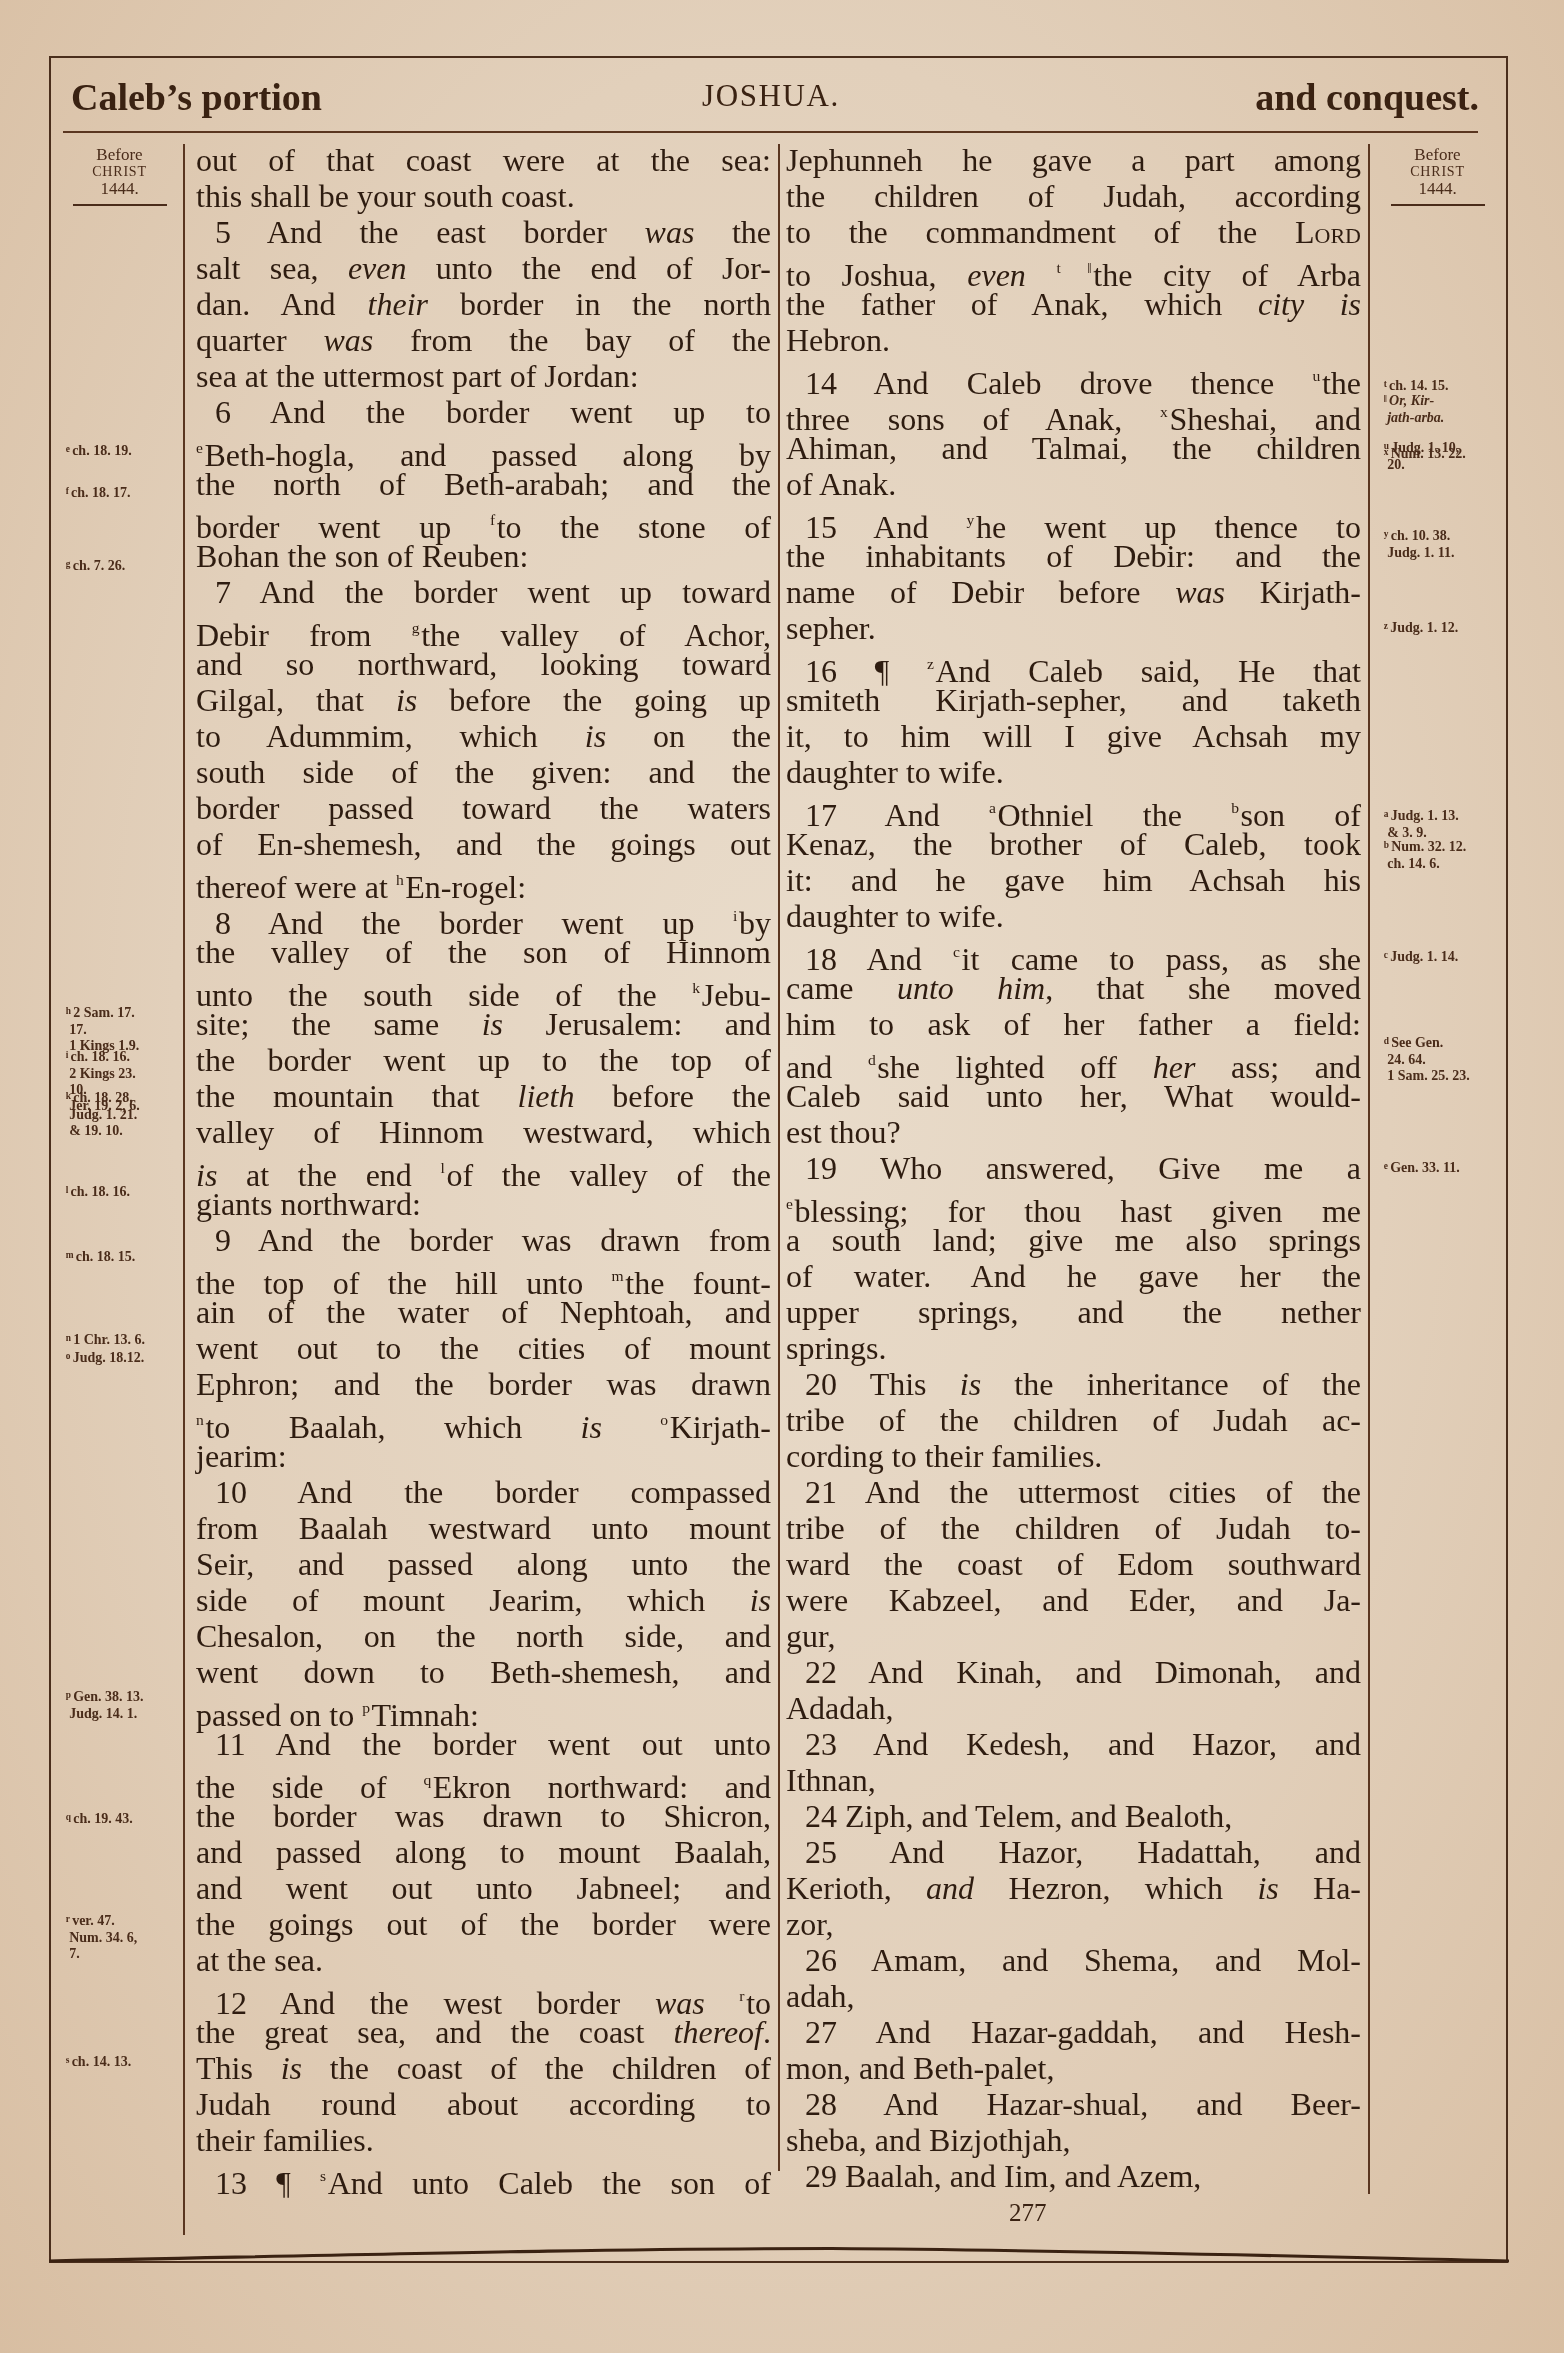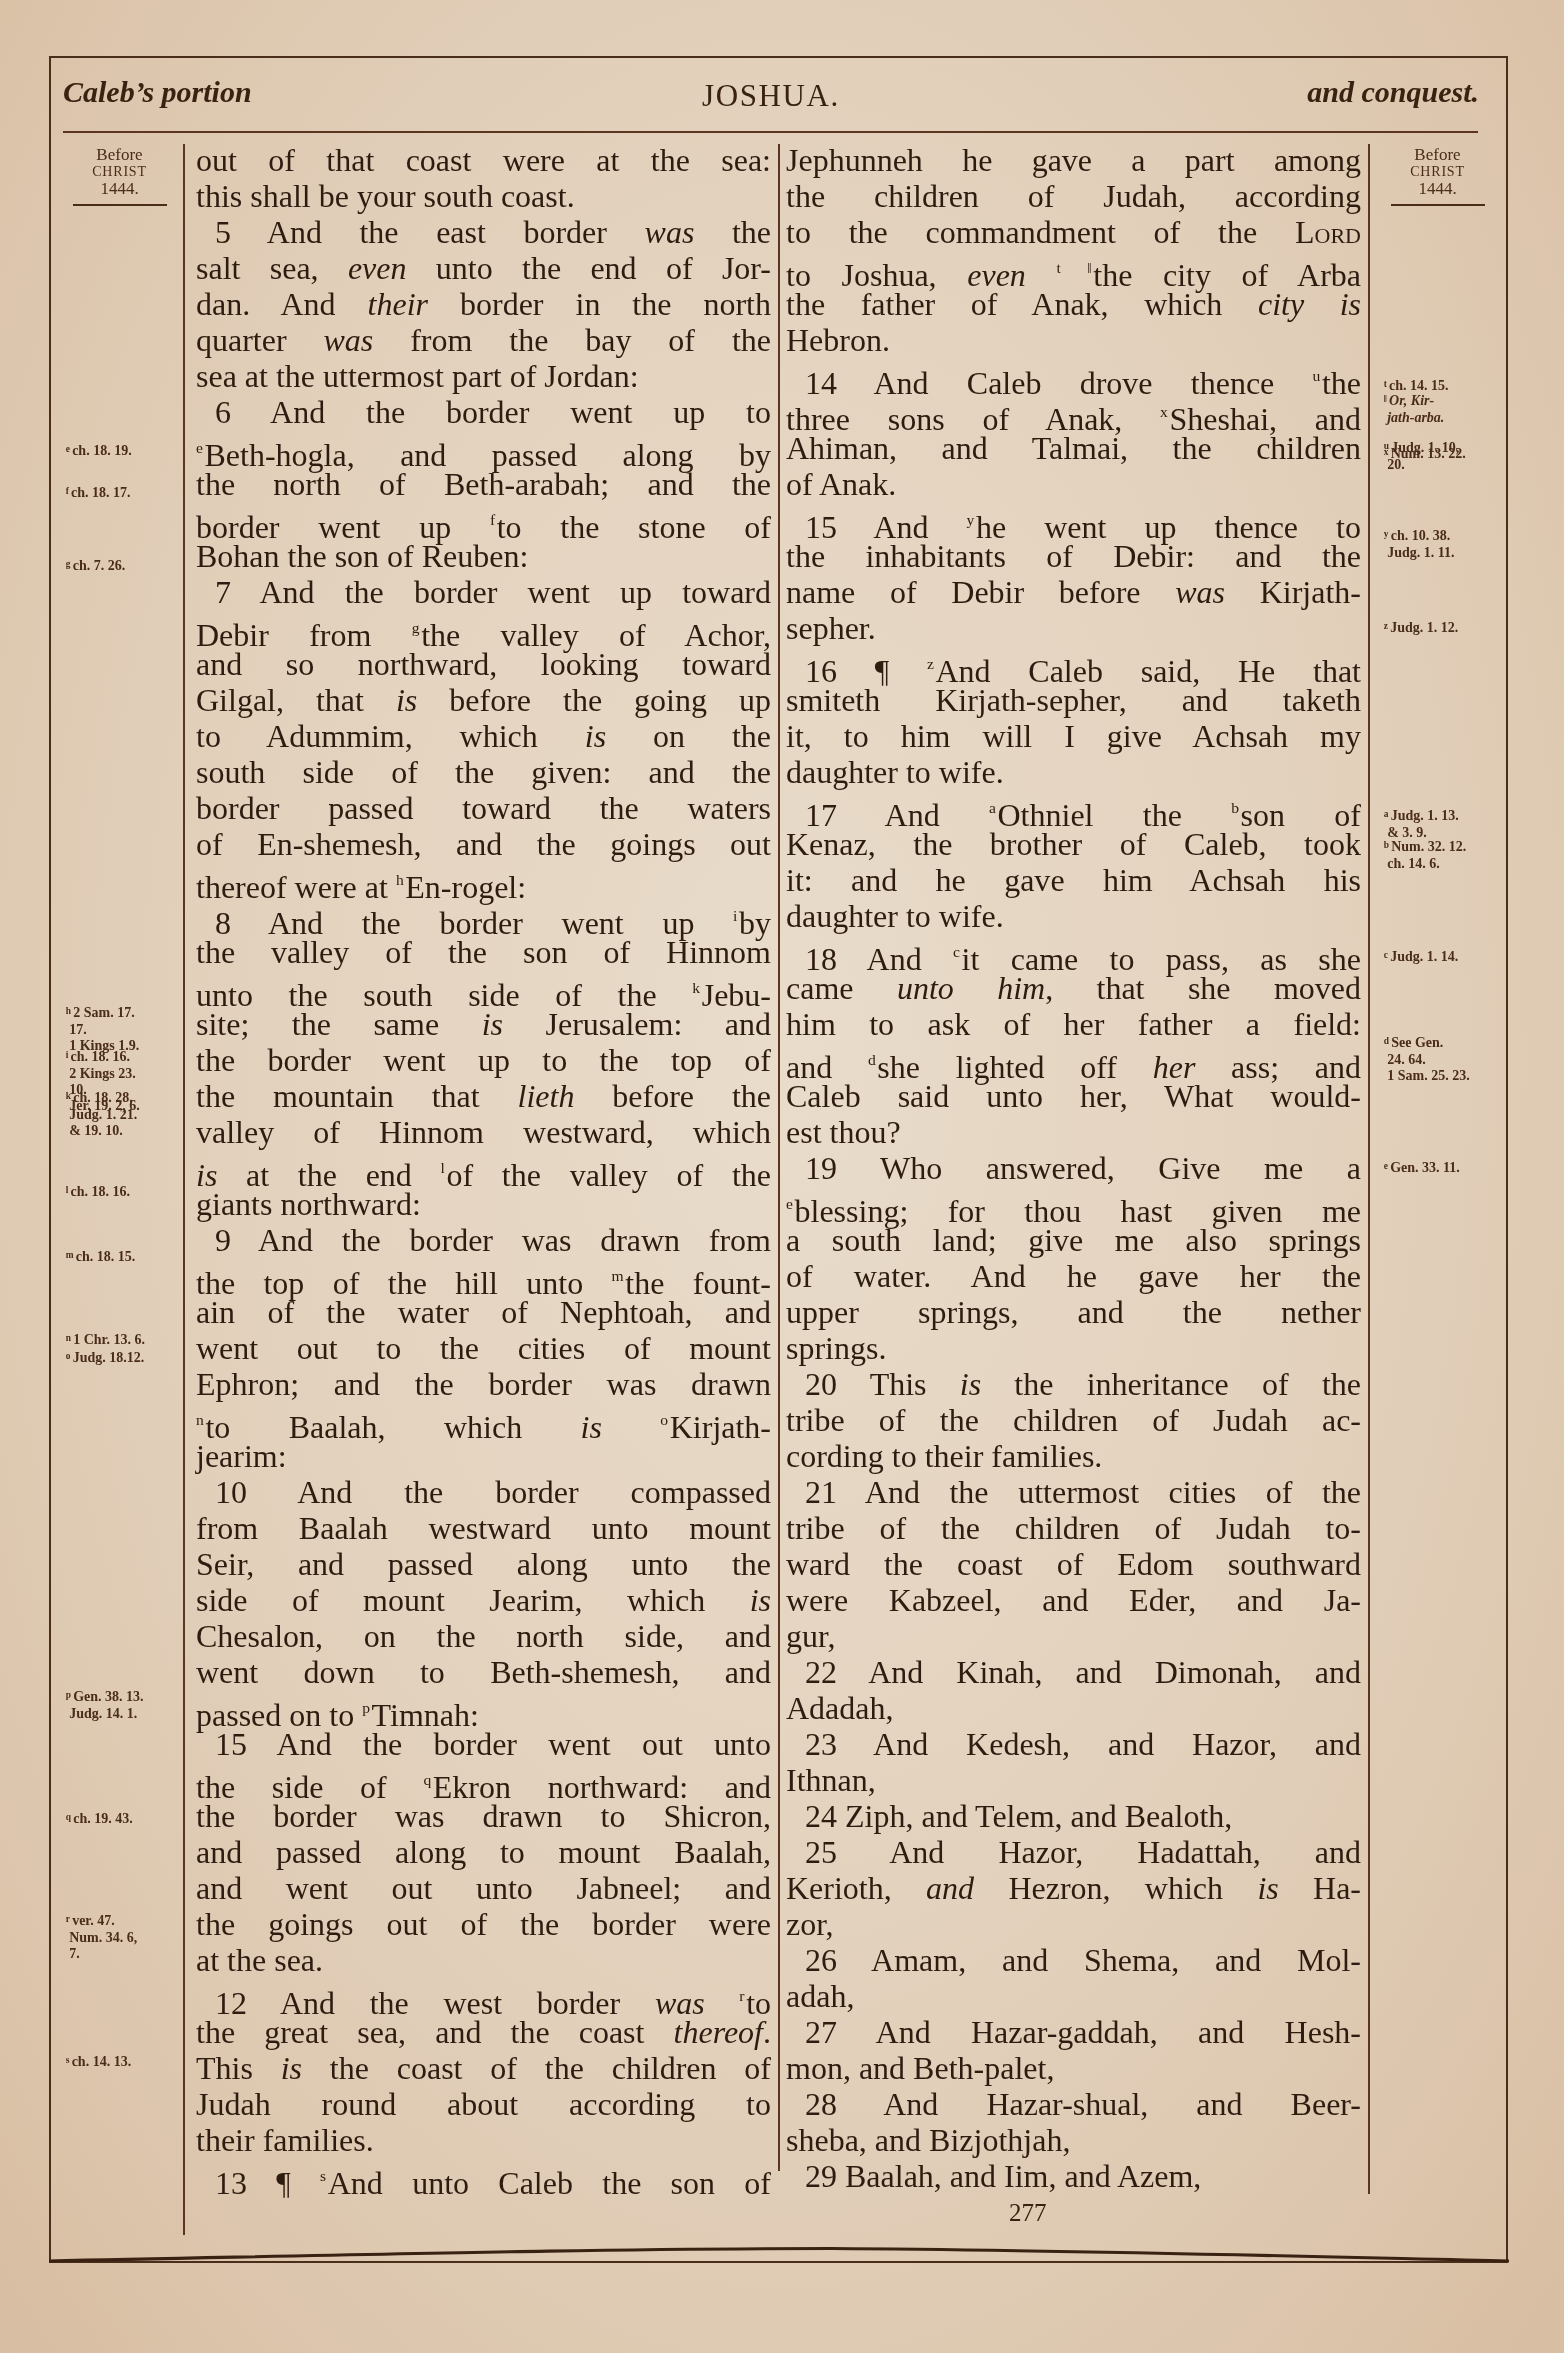--- a/index.html
+++ b/index.html
@@ -11,21 +11,21 @@
     position:relative;
   }
   .frame {
     position:absolute; left:49px; top:56px; width:1459px; height:2207px;
     border:2.3px solid #4a2e1c; box-sizing:border-box;
   }
   .running-head {
     position:absolute; left:63px; top:75px; width:1416px; height:47px;
   }
   .rh-left, .rh-right {
-    position:absolute; top:0; font-style:italic; font-weight:bold; font-size:30px; color:#3a2212;
+    position:absolute; top:0; font-weight:bold; font-size:38px; color:#3a2212;margin-left:8px;
   }
   .rh-left { left:0; }
   .rh-right { right:0; }
   .rh-center { position:absolute; left:0; right:0; text-align:center; font-size:31px; letter-spacing:1.6px; color:#3a2212; top:3.1px; }
   .head-rule { position:absolute; left:63px; top:131px; width:1415px; height:2.3px; background:#5a3620; }
 
   .margin-col { position:absolute; top:141px; width:117px; font-size:14px; font-weight:bold; line-height:16.4px; color:#4a2c1a; }
   .margin-left { left:61px; }
   .margin-right { left:1379px; }
   .bc { text-align:center; font-size:17px; font-weight:normal; line-height:17px; padding-top:4.7px; }
@@ -168,21 +168,21 @@
     <div class="line">Ephron; and the border was drawn</div>
     <div class="line"><sup>n</sup>to Baalah, which <i>is</i> <sup>o</sup>Kirjath-</div>
     <div class="line last">jearim:</div>
     <div class="line indent">10 And the border compassed</div>
     <div class="line">from Baalah westward unto mount</div>
     <div class="line">Seir, and passed along unto the</div>
     <div class="line">side of mount Jearim, which <i>is</i></div>
     <div class="line">Chesalon, on the north side, and</div>
     <div class="line">went down to Beth-shemesh, and</div>
     <div class="line last">passed on to <sup>p</sup>Timnah:</div>
-    <div class="line indent">15 And the border went out unto</div>
+    <div class="line indent">11 And the border went out unto</div>
     <div class="line">the side of <sup>q</sup>Ekron northward: and</div>
     <div class="line">the border was drawn to Shicron,</div>
     <div class="line">and passed along to mount Baalah,</div>
     <div class="line">and went out unto Jabneel; and</div>
     <div class="line">the goings out of the border were</div>
     <div class="line last">at the sea.</div>
     <div class="line indent">12 And the west border <i>was</i> <sup>r</sup>to</div>
     <div class="line">the great sea, and the coast <i>thereof</i>.</div>
     <div class="line">This <i>is</i> the coast of the children of</div>
     <div class="line">Judah round about according to</div>

